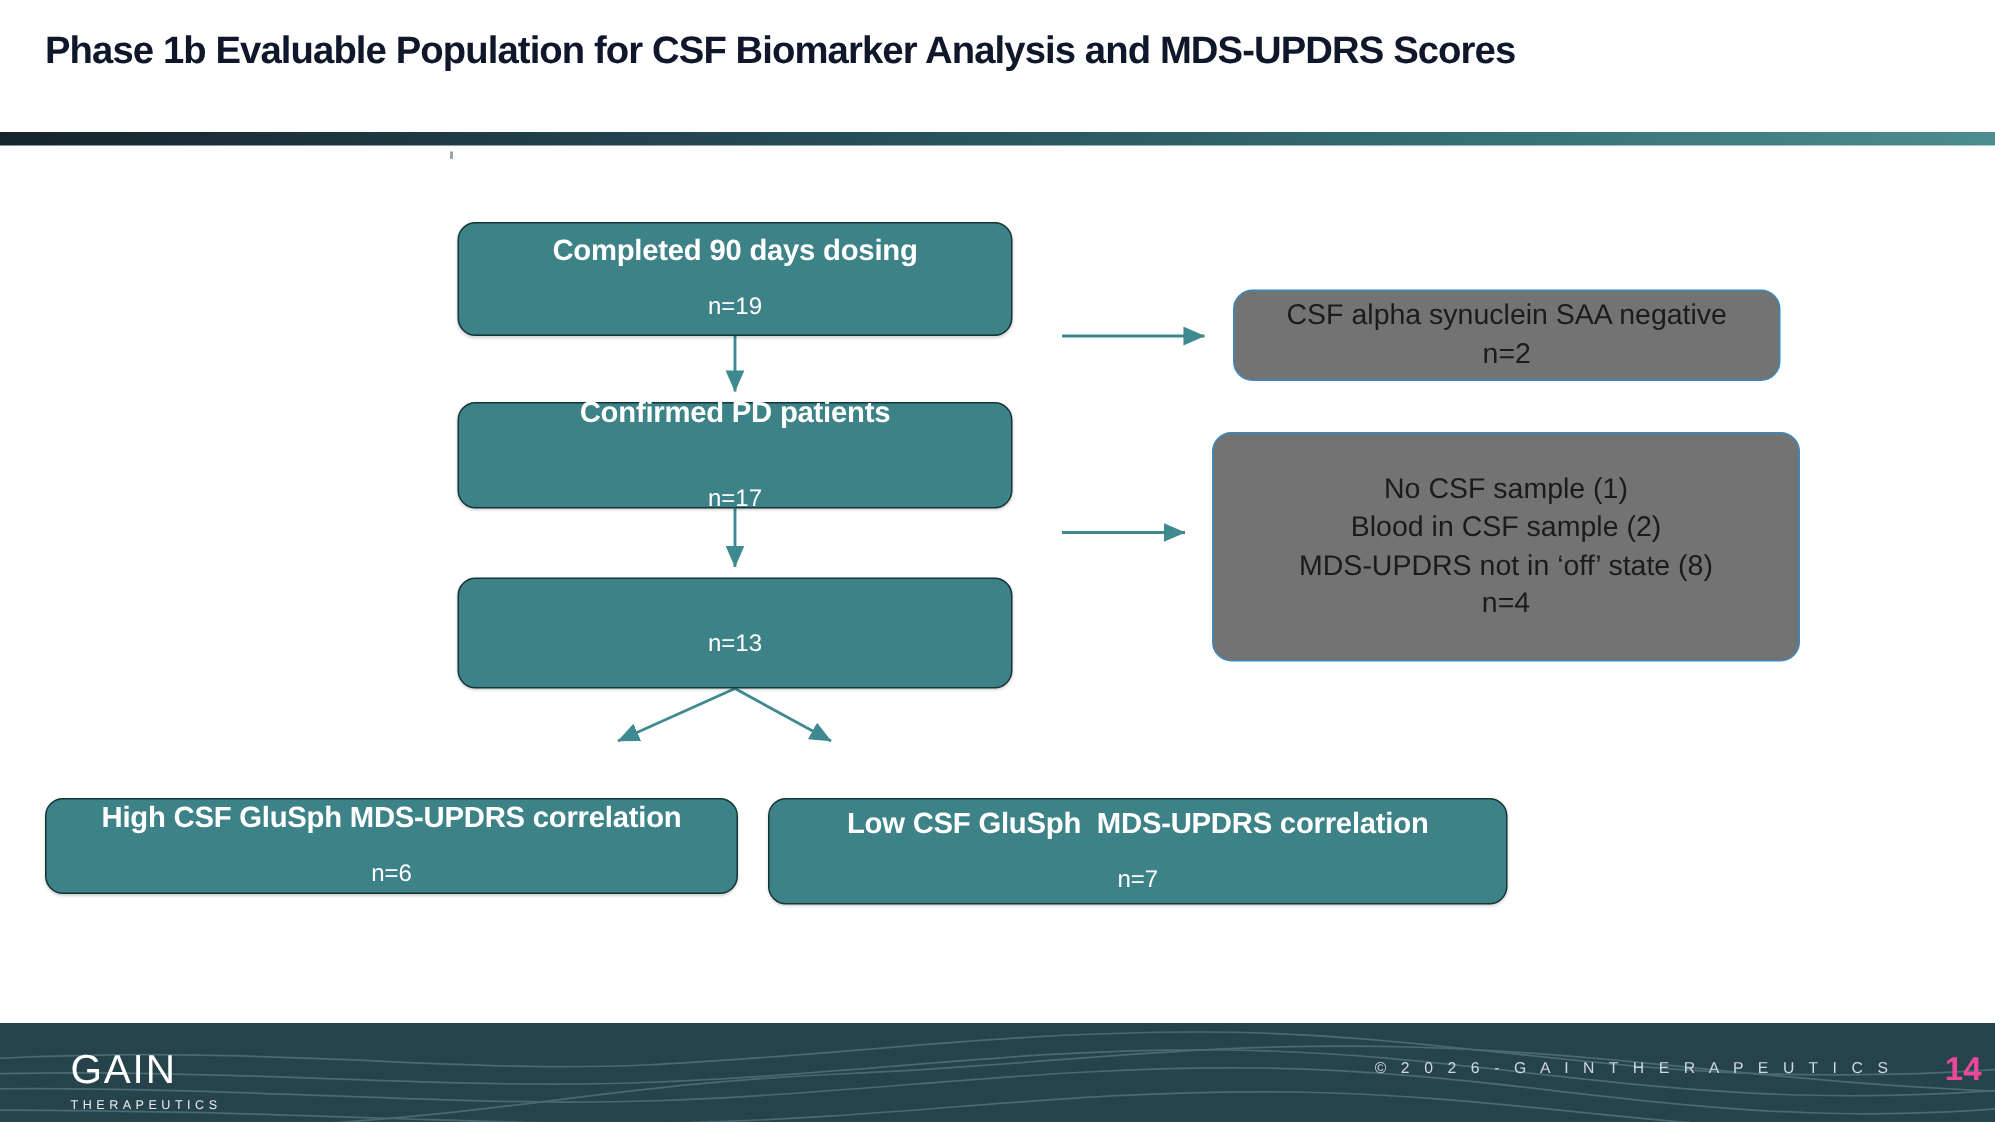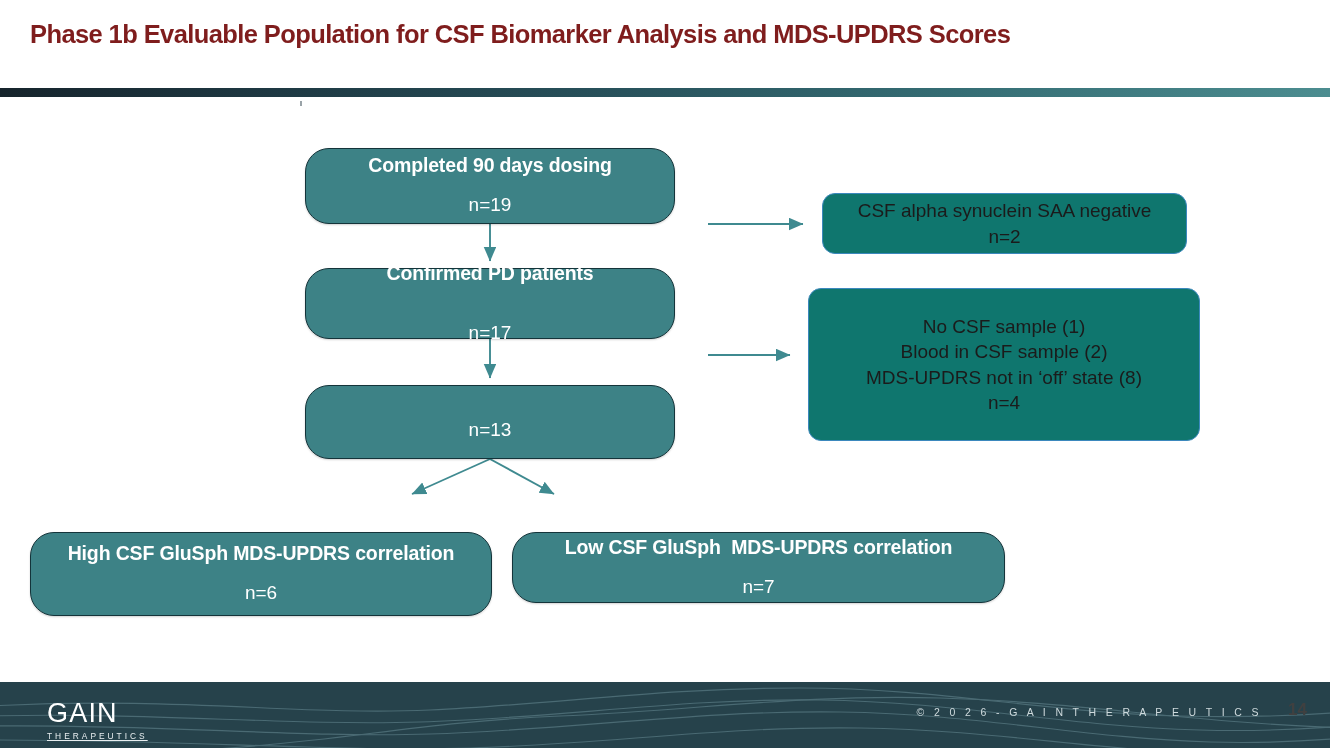--- a/index.html
+++ b/index.html
@@ -7,43 +7,43 @@
     width:1330px;height:748px;
     background:#ffffff;
     font-family:"Liberation Sans", sans-serif;
     overflow:hidden;position:relative;
   }
   #slide{position:absolute;inset:0;width:1330px;height:748px;background:#fff;}
 
   
   .title{
     position:absolute;left:30px;top:20px;width:1240px;
-    font-size:25.5px;font-weight:bold;color:#7f1d1d;
+    font-size:25.5px;font-weight:bold;color:#0f172a;
     letter-spacing:-0.6px;white-space:nowrap;
   }
   .title-rule{
     position:absolute;left:0;top:88px;width:1330px;height:9px;
     background:linear-gradient(to right,#16242c 0%,#1d3640 18%,#27505a 45%,#356d74 72%,#4c8d90 100%);
   }
   .speck{position:absolute;left:300px;top:101px;width:2px;height:5px;background:#9aa3a8;}
 
   
   .tealbox{
     position:absolute;box-sizing:border-box;
-    background:#3d8286;border:1.6px solid #14343a;border-radius:24px;
+    background:#3d8286;border:1.6px solid #14343a;border-radius:12px;
     color:#ffffff;text-align:center;
     display:flex;flex-direction:column;align-items:center;justify-content:center;
     box-shadow:0 1px 2px rgba(0,0,0,.18);
   }
   .tealbox .l1{font-size:19.5px;font-weight:bold;line-height:1.18;letter-spacing:-0.15px;white-space:pre;}
-  .tealbox .l2{font-size:19px;font-weight:normal;line-height:1.3;margin-top:16px;}
+  .tealbox .l2{font-size:16px;font-weight:normal;line-height:1.3;margin-top:16px;}
 
   .whitebox{
     position:absolute;box-sizing:border-box;
-    background:#0f766e;border:1.7px solid #3b88bd;border-radius:13px;
+    background:#737373;border:1.7px solid #3b88bd;border-radius:13px;
     color:#1b1b1b;text-align:center;
     display:flex;flex-direction:column;align-items:center;justify-content:center;
     padding:16px 10px;
   }
   .whitebox .wl{font-size:19px;font-weight:normal;line-height:1.32;white-space:pre;}
 
   
   #arrows{position:absolute;left:0;top:0;width:1330px;height:748px;pointer-events:none;}
 
   
@@ -51,29 +51,29 @@
     position:absolute;left:0;top:682px;width:1330px;height:66px;
     background:#26424b;overflow:hidden;
   }
   .footer svg{position:absolute;left:0;top:0;}
   .logo{position:absolute;left:47px;top:700px;color:#fff;}
   .logo .gain{
     font-size:27px;font-weight:300;letter-spacing:1.2px;line-height:1;
     font-family:"Liberation Sans", sans-serif;
   }
   .logo .thera{
-    font-size:8.4px;letter-spacing:3.0px;margin-top:4px;color:#e8eef0;text-decoration:underline;
+    font-size:8.4px;letter-spacing:3.0px;margin-top:4px;color:#e8eef0;
   }
   .copy{
     position:absolute;right:68px;top:706px;
     font-size:10.5px;letter-spacing:3.4px;color:#cfdadd;white-space:nowrap;
   }
   .pageno{
-    position:absolute;right:23px;top:700px;
-    font-size:17px;font-weight:bold;color:#404040;
+    position:absolute;right:9px;top:700px;
+    font-size:22px;font-weight:bold;color:#ec4899;
   }
 </style>
 </head>
 <body>
 
 <div id="slide">
 
   <div class="title">Phase 1b Evaluable Population for CSF Biomarker Analysis and MDS-UPDRS Scores</div>
   <div class="title-rule"></div>
   <div class="speck"></div>
@@ -105,21 +105,21 @@
 
   <div class="tealbox" style="left:305px;top:268px;width:370px;height:71px;gap:20px;">
     <div class="l1">Confirmed PD patients</div>
     <div class="l2">n=17</div>
   </div>
 
   <div class="tealbox" style="left:305px;top:385px;width:370px;height:74px;">
     <div class="l2">n=13</div>
   </div>
 
-  <div class="tealbox" style="left:30px;top:532px;width:462px;height:84px;text-align:right;">
+  <div class="tealbox" style="left:30px;top:532px;width:462px;height:64px;text-align:right;">
     <div class="l1">High CSF GluSph MDS-UPDRS correlation</div>
     <div class="l2">n=6</div>
   </div>
 
   <div class="tealbox" style="left:512px;top:532px;width:493px;height:71px;">
     <div class="l1">Low CSF GluSph  MDS-UPDRS correlation</div>
     <div class="l2">n=7</div>
   </div>
 
   <div class="whitebox" style="left:822px;top:193px;width:365px;height:61px;">

